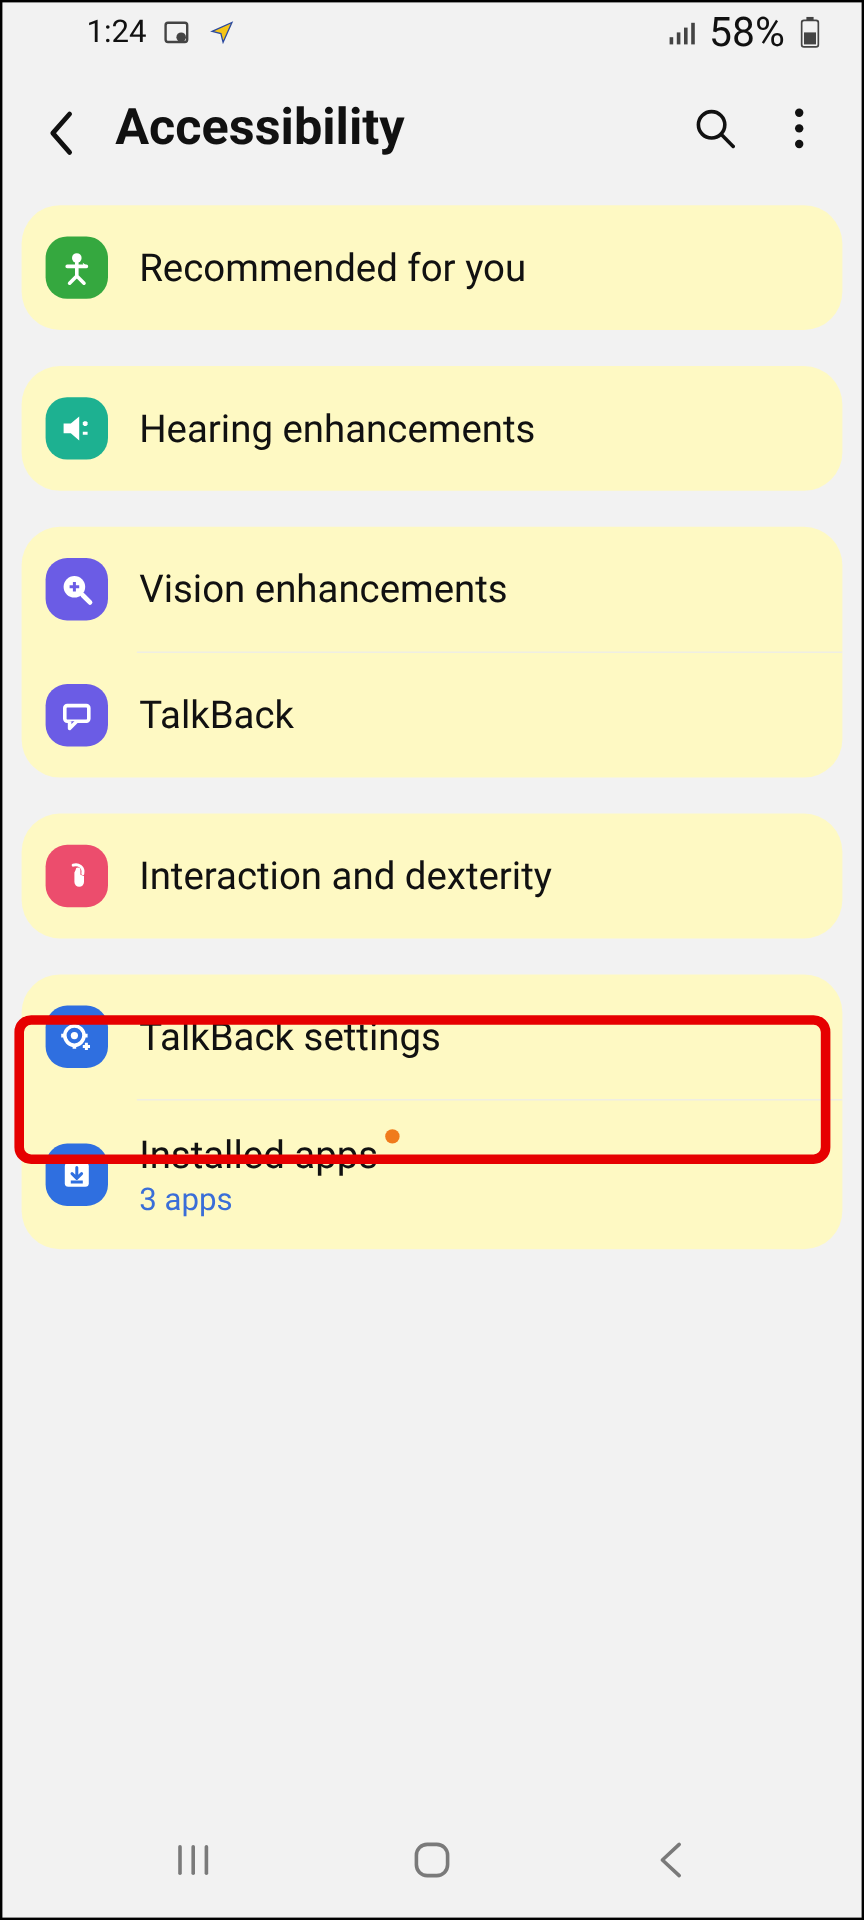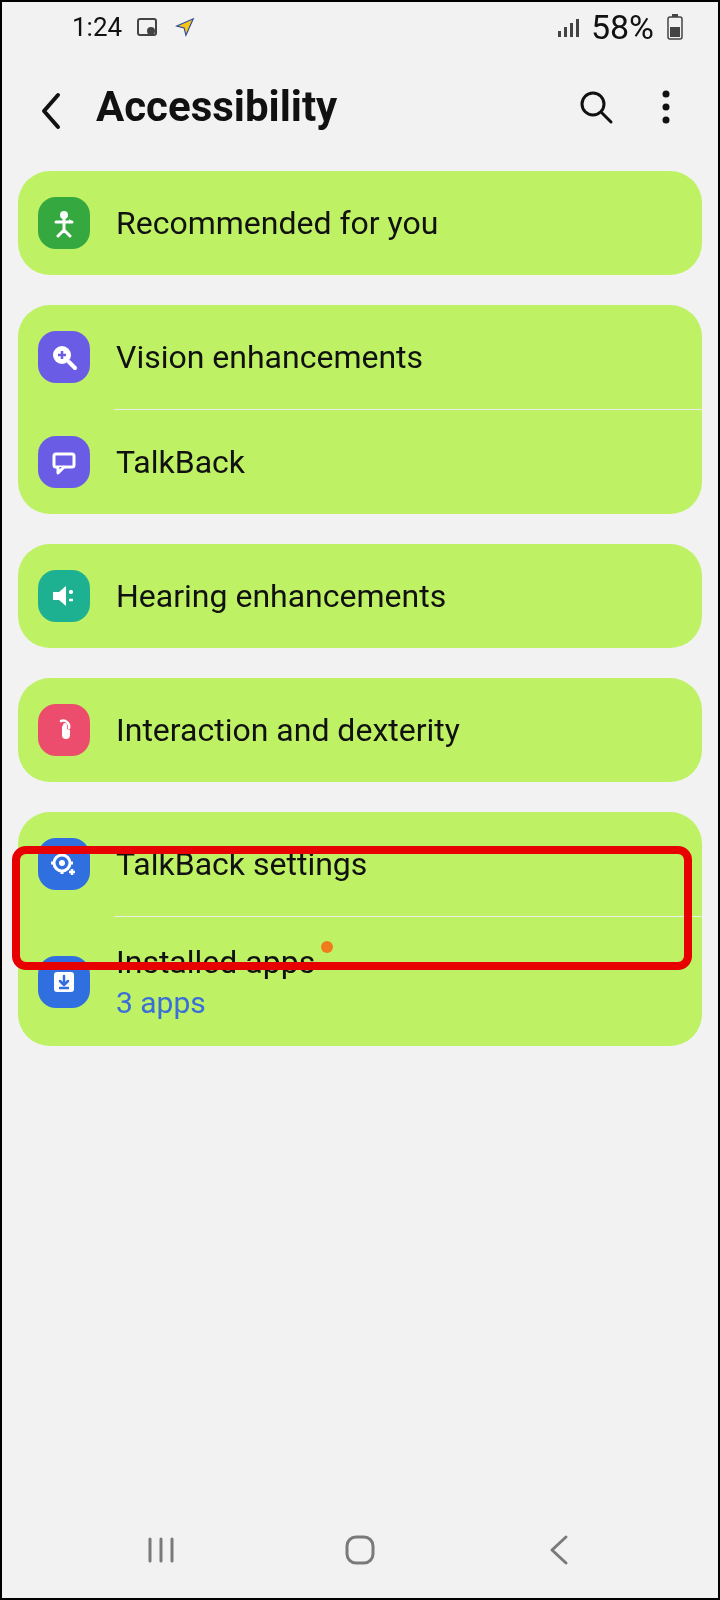--- a/index.html
+++ b/index.html
@@ -39,42 +39,42 @@
     font-size: 42px;
     font-weight: 700;
     flex: 1;
   }
   .header-action {
     width: 48px; height:48px;
     display:flex; align-items:center; justify-content:center;
   }
   .content { padding: 0 16px; }
   .card {
-    background: #bef264;
+    background: #fef9c3;
     border-radius: 32px;
     margin-bottom: 30px;
     overflow: hidden;
   }
   .row {
     display: flex;
     align-items: center;
     padding: 26px 20px;
     gap: 26px;
   }
   .card .row:nth-child(2) { border-top:1px solid #e8e8e8; }
   .squircle {
     width: 52px; height: 52px;
     border-radius: 18px;
     display:flex; align-items:center; justify-content:center;
     flex-shrink:0;
     color:#fff;
   }
   .row-texts { display:flex; flex-direction:column; gap:4px; }
   .row-label { font-size: 32px; font-weight: 450; position:relative; }
-  .row-sub { font-size: 30px; color:#3a6ed8; }
+  .row-sub { font-size: 26px; color:#3a6ed8; }
   .badge-dot {
     width:12px; height:12px; background:#f07b1c; border-radius:50%;
     position:absolute; top:-2px; right:-18px;
   }
   .highlight-box {
     position:absolute;
     border: 8px solid #e60000;
     border-radius: 14px;
     left: 10px;
     width: 680px;
@@ -163,20 +163,36 @@
           </svg>
       </div>
       <div class="row-texts">
         <span class="row-label">Recommended for you</span>
       </div>
     </div>
   </div>
 
   <div class="card">
     <div class="row">
+      <div class="squircle" style="background:#1db191">
+        <svg width="30" height="30" viewBox="0 0 30 30">
+            <path d="M4 11 L10 11 L17 5 L17 25 L10 19 L4 19 Z" fill="#fff"></path>
+            <line x1="22" y1="9" x2="22" y2="13" stroke="#fff" stroke-width="2.5"></line>
+            <line x1="20" y1="11" x2="24" y2="11" stroke="#fff" stroke-width="2.5"></line>
+            <line x1="20" y1="19" x2="24" y2="19" stroke="#fff" stroke-width="2.5"></line>
+          </svg>
+      </div>
+      <div class="row-texts">
+        <span class="row-label">Hearing enhancements</span>
+      </div>
+    </div>
+  </div>
+
+  <div class="card">
+    <div class="row">
       <div class="squircle" style="background:#6b5ce5">
         <svg width="30" height="30" viewBox="0 0 30 30">
             <circle cx="13" cy="13" r="9" fill="#fff"></circle>
             <line x1="20" y1="20" x2="26" y2="26" stroke="#fff" stroke-width="4" stroke-linecap="round"></line>
             <line x1="13" y1="9" x2="13" y2="17" stroke="#6b5ce5" stroke-width="2.5"></line>
             <line x1="9" y1="13" x2="17" y2="13" stroke="#6b5ce5" stroke-width="2.5"></line>
           </svg>
       </div>
       <div class="row-texts">
         <span class="row-label">Vision enhancements</span>
@@ -185,36 +201,20 @@
     <div style="border-top:1px solid #ececec; margin-left:96px;"></div>
     <div class="row">
       <div class="squircle" style="background:#6b5ce5">
         <svg width="30" height="30" viewBox="0 0 30 30">
             <rect x="5" y="7" width="20" height="13" rx="2" fill="none" stroke="#fff" stroke-width="3"></rect>
             <path d="M9 20 L9 26 L15 20" fill="#6b5ce5" stroke="#fff" stroke-width="3" stroke-linejoin="round"></path>
           </svg>
       </div>
       <div class="row-texts">
         <span class="row-label">TalkBack</span>
-      </div>
-    </div>
-  </div>
-
-  <div class="card">
-    <div class="row">
-      <div class="squircle" style="background:#1db191">
-        <svg width="30" height="30" viewBox="0 0 30 30">
-            <path d="M4 11 L10 11 L17 5 L17 25 L10 19 L4 19 Z" fill="#fff"></path>
-            <line x1="22" y1="9" x2="22" y2="13" stroke="#fff" stroke-width="2.5"></line>
-            <line x1="20" y1="11" x2="24" y2="11" stroke="#fff" stroke-width="2.5"></line>
-            <line x1="20" y1="19" x2="24" y2="19" stroke="#fff" stroke-width="2.5"></line>
-          </svg>
-      </div>
-      <div class="row-texts">
-        <span class="row-label">Hearing enhancements</span>
       </div>
     </div>
   </div>
 
   <div class="card">
     <div class="row">
       <div class="squircle" style="background:#ec4d6d">
         <svg width="30" height="30" viewBox="0 0 30 30">
             <path d="M12 6 a6 6 0 0 1 8 7" fill="none" stroke="#fff" stroke-width="2.5" stroke-linecap="round"></path>
             <path d="M13 12 v8 a4 4 0 0 0 8 0 v-5 l-3 -1 v-4 a2 2 0 0 0 -4 0" fill="#fff"></path>

